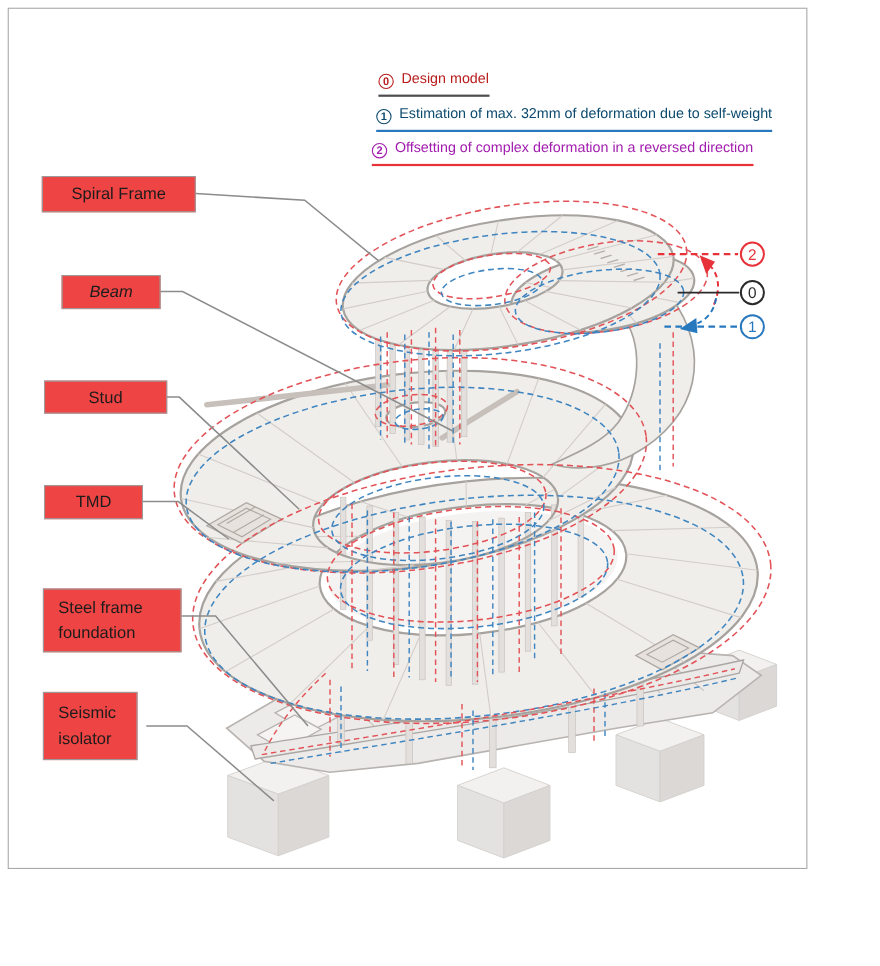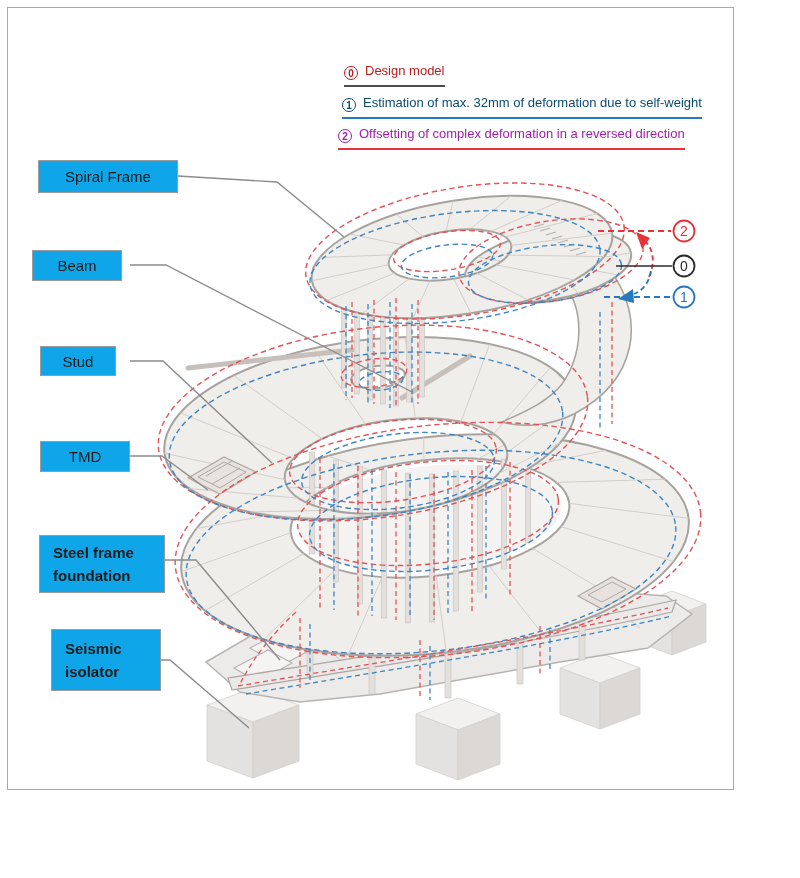--- a/index.html
+++ b/index.html
@@ -14,31 +14,31 @@
   .legend-item{position:absolute;display:table;white-space:nowrap;
                font-size:13px;padding-bottom:5px;border-bottom:2px solid;}
   .legend-item .lnum{display:inline-block;width:14px;height:14px;border:1.4px solid;
                border-radius:50%;font-size:10px;line-height:14px;text-align:center;
                margin-right:7px;vertical-align:-2px;box-sizing:border-box;font-weight:bold;}
   #legend-0{left:344px;top:63px;}
   #legend-1{left:342px;top:95px;}
   #legend-2{left:338px;top:126px;}
 
   
-  .plabel{position:absolute;background:#0ea5e9;border:1px solid #9b9b9b;color:#1c1c1c;
+  .plabel{position:absolute;background:#ef4444;border:1px solid #9b9b9b;color:#1c1c1c;
           font-size:15px;display:flex;align-items:center;justify-content:center;
           box-sizing:border-box;}
   .plabel.multi{justify-content:flex-start;text-align:left;padding:6px 10px 6px 13px;
-                line-height:1.55;font-weight:bold;}
+                line-height:1.55;}
   #lbl-spiral{left:38px;top:160px;width:140px;height:33px;}
-  #lbl-beam{left:32px;top:250px;width:90px;height:31px;}
-  #lbl-stud{left:40px;top:346px;width:76px;height:30px;}
+  #lbl-beam{left:56px;top:250px;width:90px;height:31px;font-style:italic;}
+  #lbl-stud{left:40px;top:346px;width:112px;height:30px;}
   #lbl-tmd{left:40px;top:441px;width:90px;height:31px;}
   #lbl-steel{left:39px;top:535px;width:126px;height:58px;}
-  #lbl-seismic{left:39px;top:629px;width:110px;height:62px;margin-left:12px;}
+  #lbl-seismic{left:39px;top:629px;width:86px;height:62px;}
 </style>
 </head>
 <body>
 
 <div class="canvas">
   <div class="frame"></div>
 
   <svg id="art" width="800" height="878" viewBox="0 0 800 878">
       <g>
         <polygon points="207,705 253,688 299,705 253,722" fill="#f2f1f0" stroke="#d3d0cd" stroke-width="0.8"></polygon>

